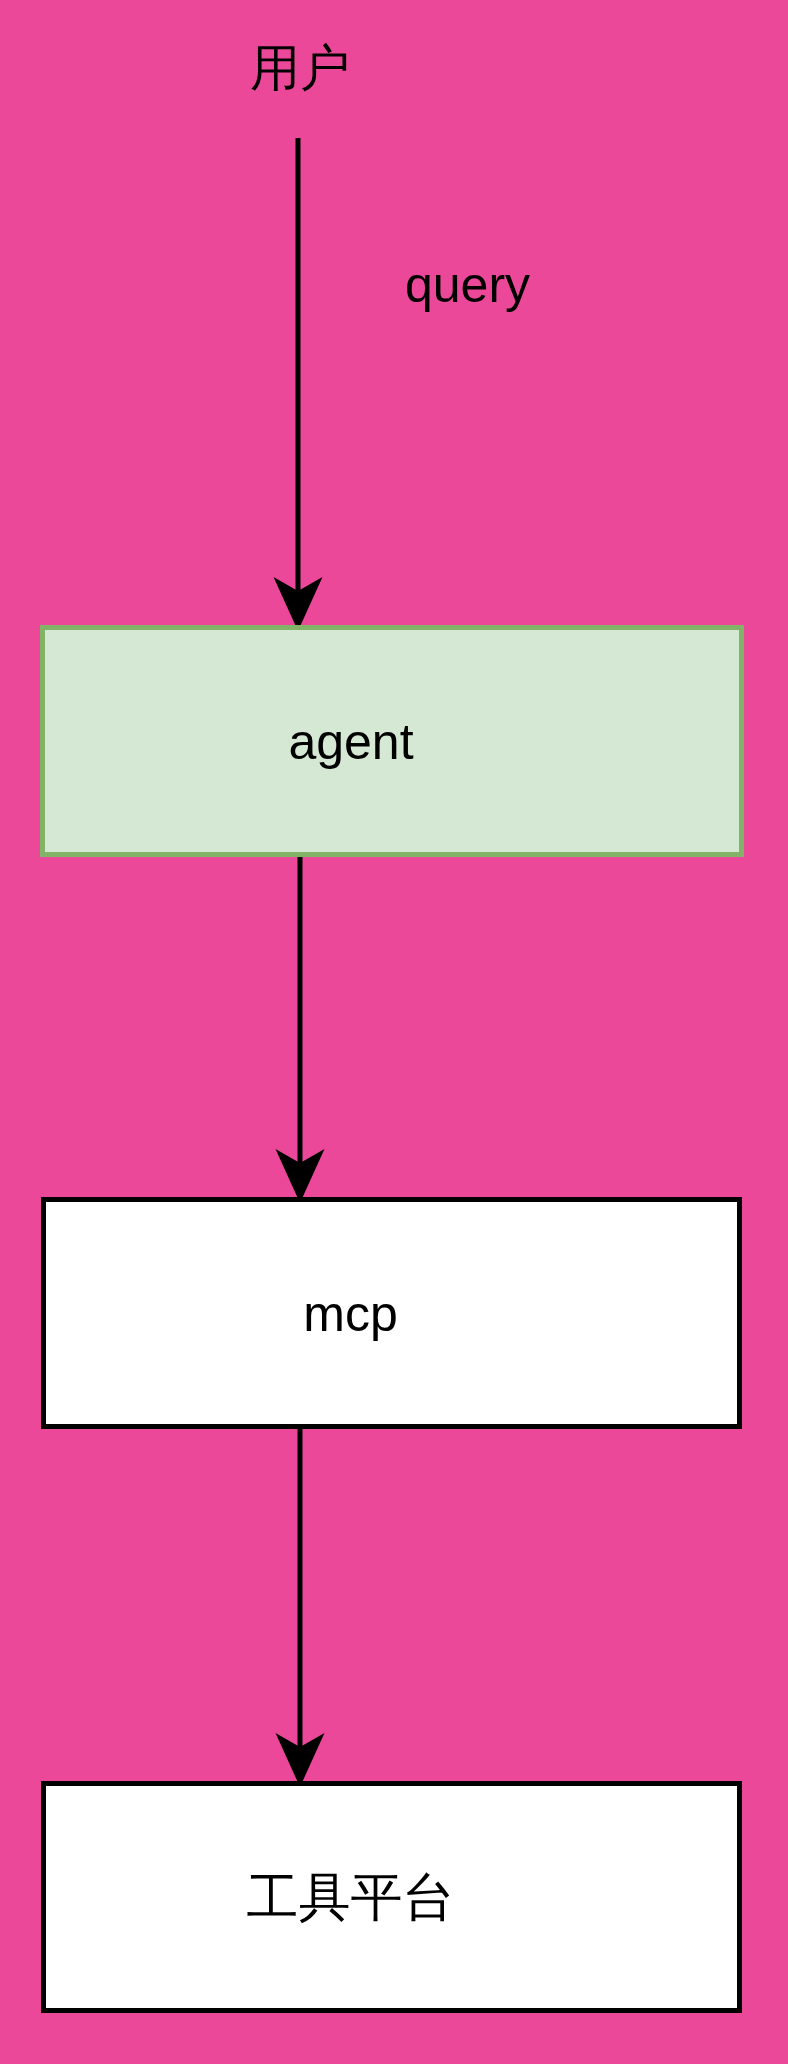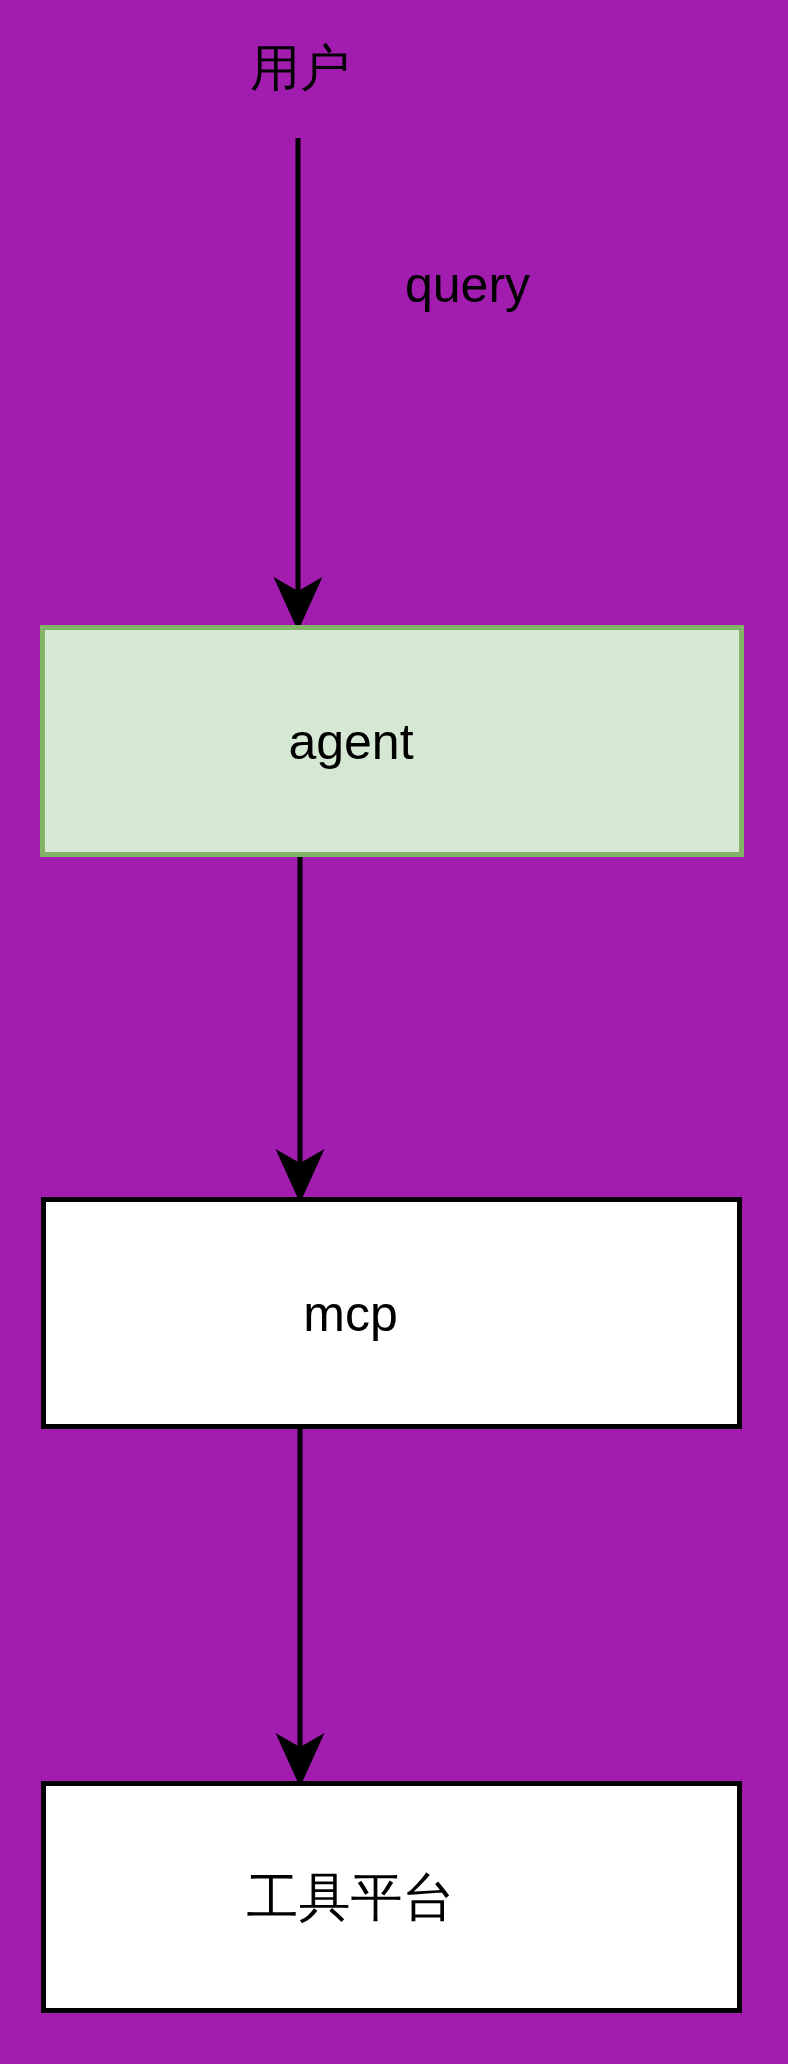--- a/index.html
+++ b/index.html
@@ -8,21 +8,21 @@
     padding: 0;
     background: #ffffff;
   }
   body {
     font-family: "Liberation Sans", "DejaVu Sans", sans-serif;
   }
   #canvas {
     position: relative;
     width: 788px;
     height: 2064px;
-    background: #a21caf;
+    background: #ec4899;
     overflow: hidden;
   }
   #flow-svg {
     position: absolute;
     top: 0;
     left: 0;
     width: 788px;
     height: 2064px;
     display: block;
   }

